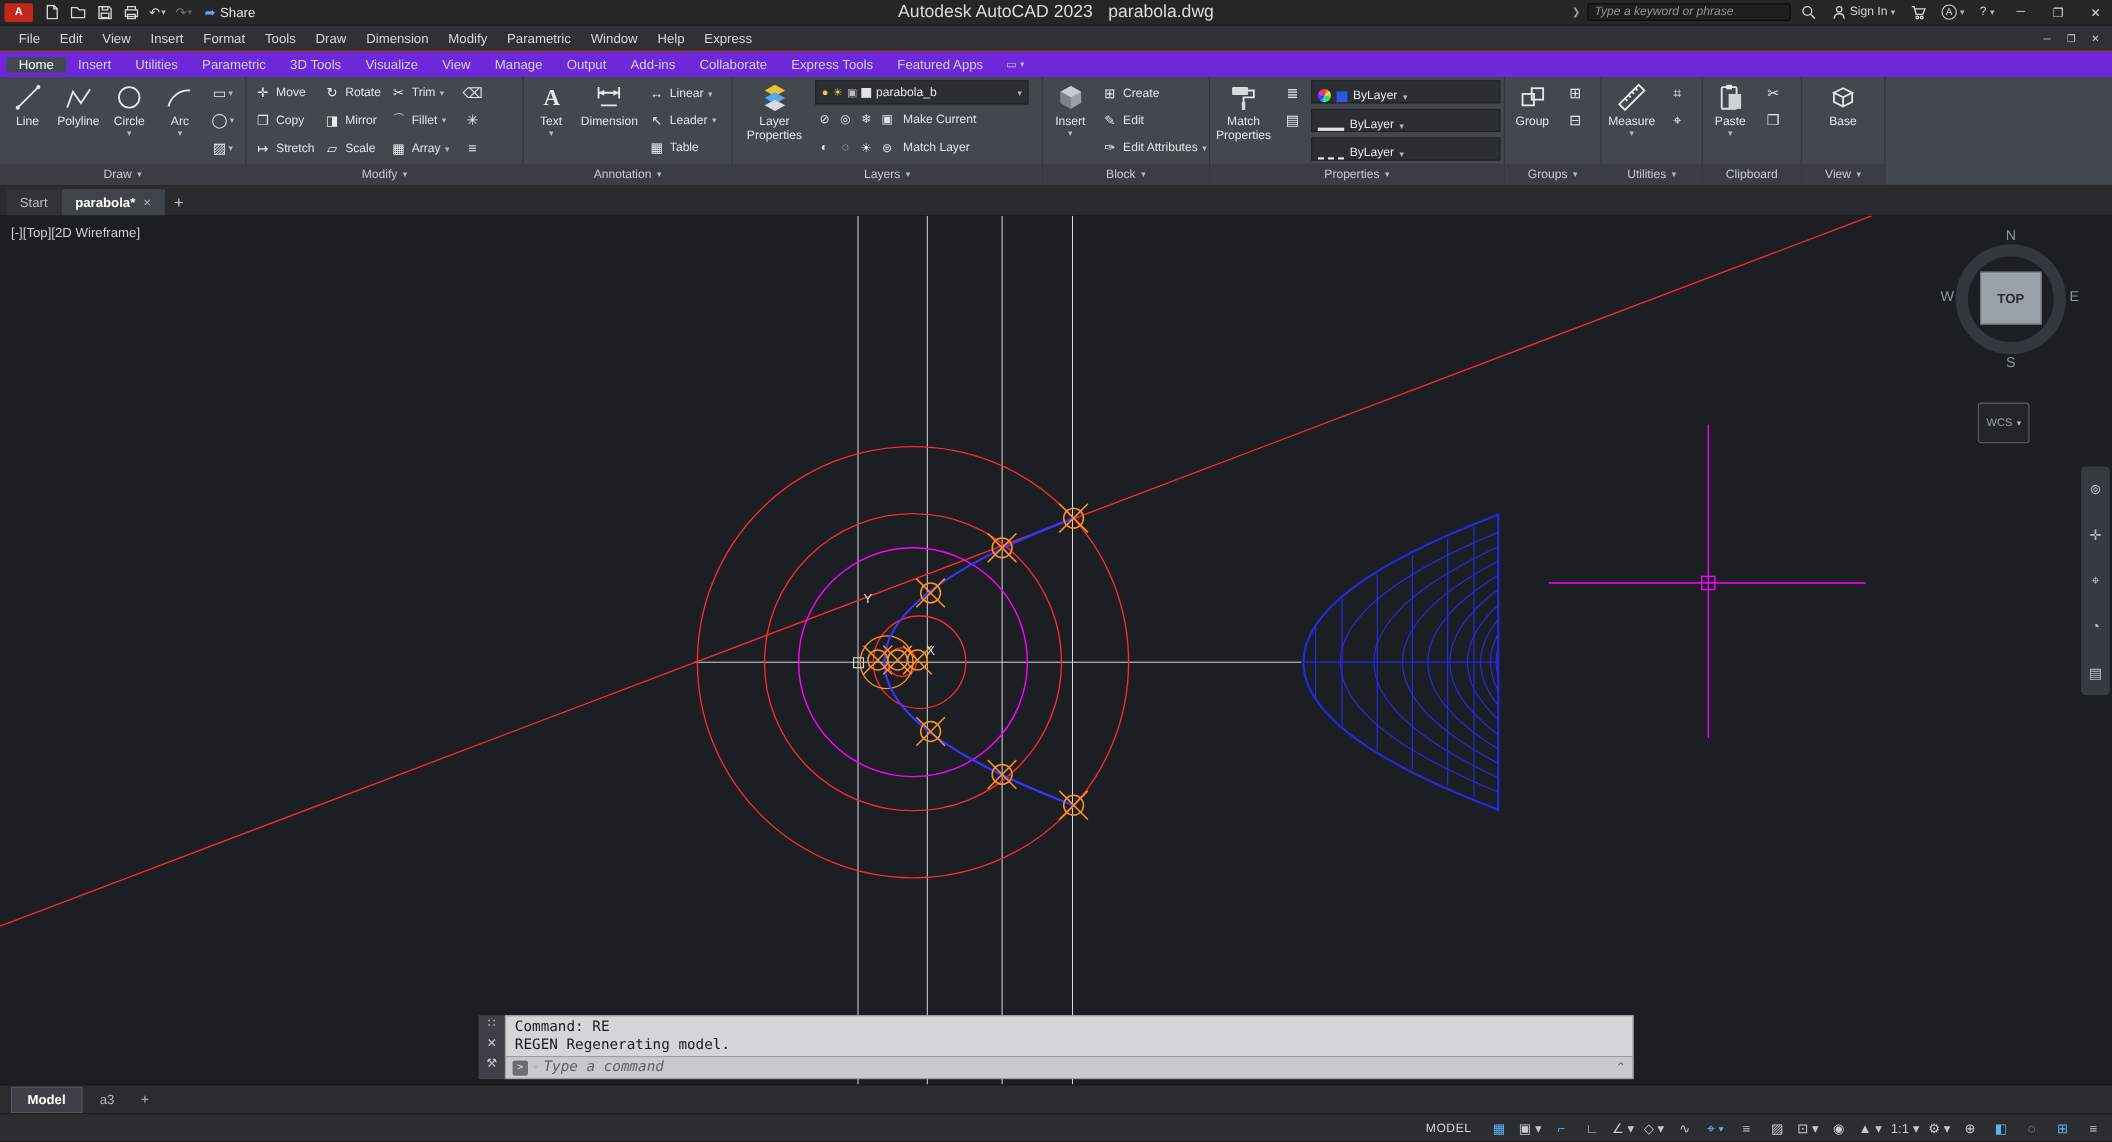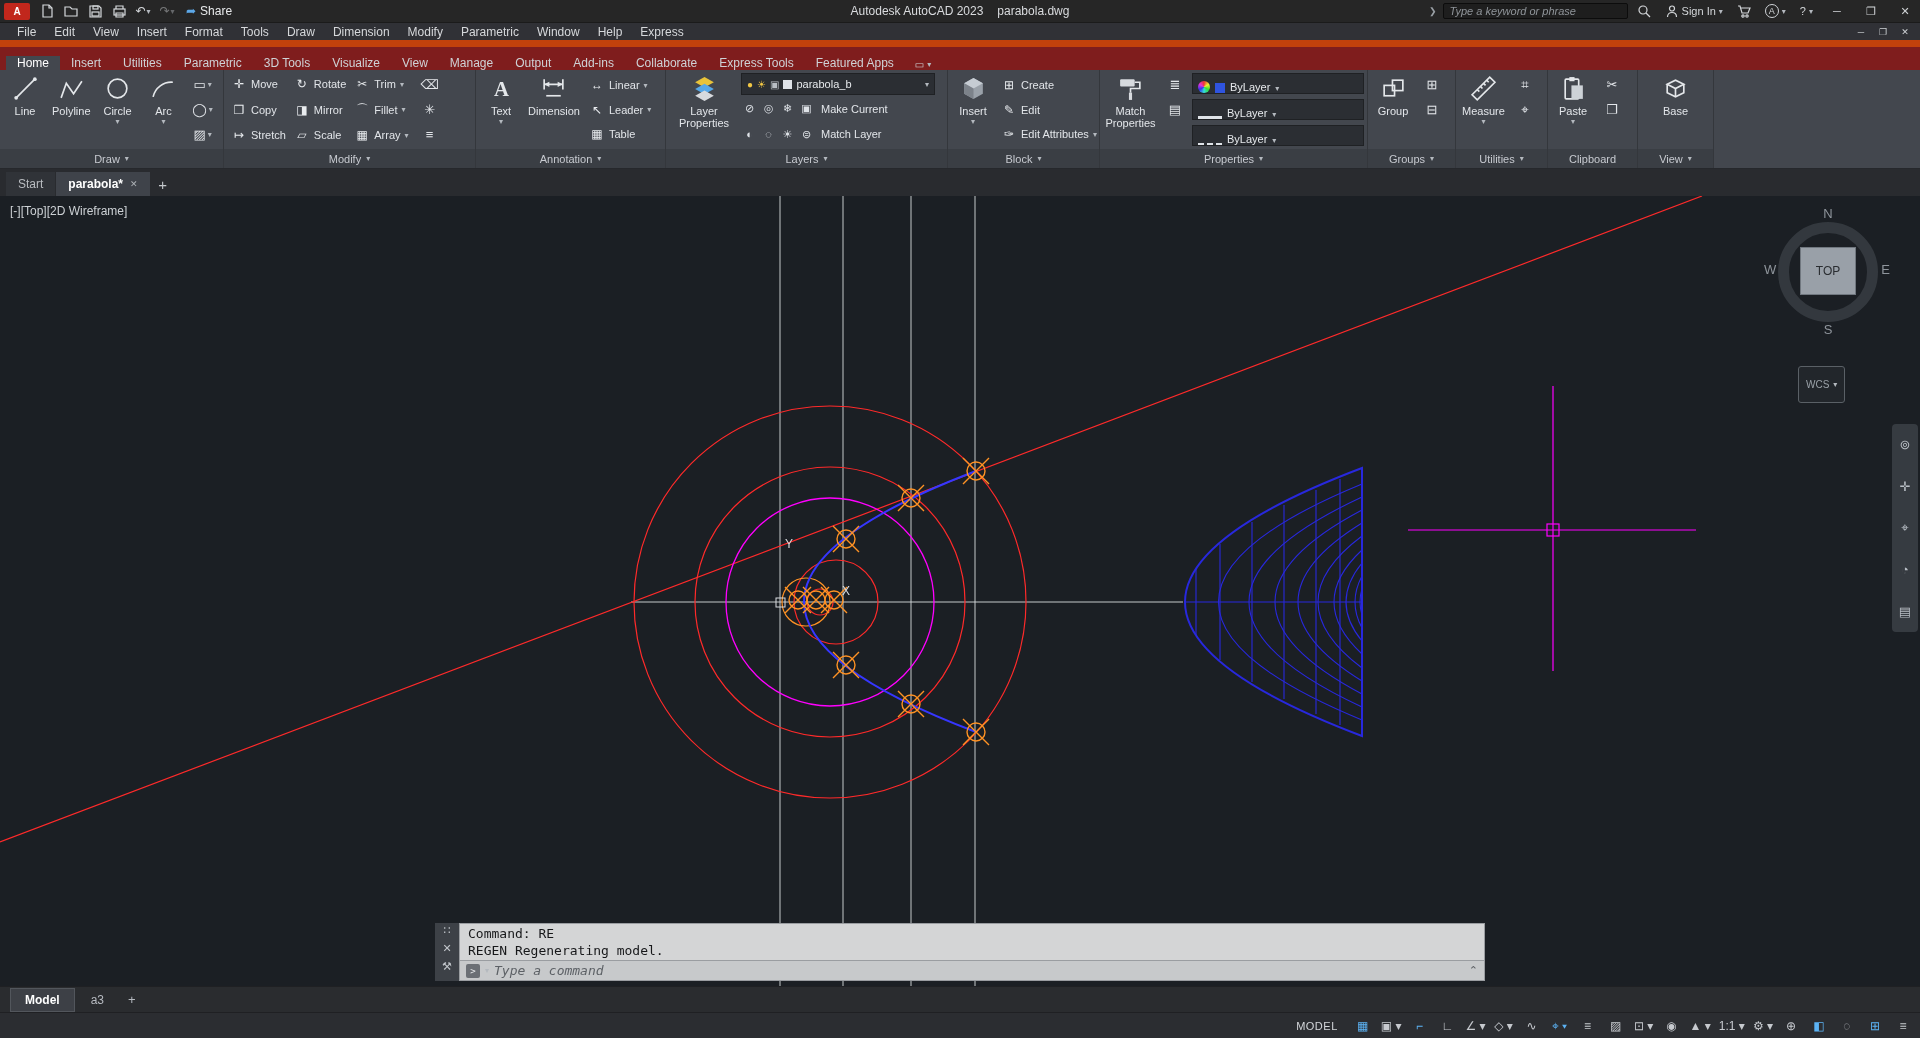--- a/index.html
+++ b/index.html
@@ -10,41 +10,41 @@
   
   .titlebar{height:23px;background:#262626;display:flex;align-items:center;position:relative;border-bottom:1px solid #1b1b1b}
   .qat{display:flex;align-items:center;gap:2px;padding-left:4px}
   .logo{width:26px;height:17px;background:#c1271c;color:#fff;font-weight:bold;font-size:10px;
     display:flex;align-items:center;justify-content:center;border-radius:2px;margin-right:4px}
   .qbtn{min-width:22px;height:20px;display:flex;align-items:center;justify-content:center;gap:1px;color:#d6d9dc}
   .qbtn.dim{opacity:.45}
   .qbtn svg{stroke:#d6d9dc;fill:none;stroke-width:1.2}
   .share{gap:4px;padding:0 6px;color:#e8eaec}
   .shareg{color:#5da8e8;font-size:12px}
-  .tb-title{position:absolute;left:50%;transform:translateX(-50%);color:#d9dbde;font-size:12px;white-space:nowrap}
+  .tb-title{position:absolute;left:50%;transform:translateX(-50%);color:#d9dbde;font-size:16px;white-space:nowrap}
   .tb-title .doc{margin-left:14px}
   .tb-right{margin-left:auto;display:flex;align-items:center;gap:4px;padding-right:0}
   .tb-arrow{color:#9aa0a6;font-size:9px;padding:0 2px}
   .search{width:185px;height:16px;background:#1e1e1e;border:1px solid #0c0c0c;border-radius:2px;
     color:#d5d8db;font-size:11px;font-style:italic;padding:0 6px;outline:none;font-family:"Liberation Sans",sans-serif}
   .search::placeholder{color:#8f9499;font-style:italic}
   .tbtn{display:flex;align-items:center;gap:3px;color:#d3d6d9;padding:0 5px;height:20px;font-size:11px}
   .tbtn svg{stroke:#d3d6d9;fill:none;stroke-width:1.2}
   .acirc{width:14px;height:14px;border:1px solid #cfd3d7;border-radius:50%;font-size:9px;display:flex;align-items:center;justify-content:center}
   .winbtn{width:30px;height:23px;display:flex;align-items:center;justify-content:center;color:#cfd2d5;font-size:11px}
   .crt{font-size:8px;color:#b4b9bf}
 
   
-  .menubar{height:24px;background:#303136;display:flex;align-items:center;padding-left:8px;border-bottom:7px solid #c2410c}
+  .menubar{height:24px;background:#303136;display:flex;align-items:center;padding-left:8px;border-bottom:1px solid #c2410c}
   .mitem{padding:0 9px;color:#d6d8db;font-size:12px;line-height:24px}
   .menubar .docwin{margin-left:auto;display:flex;padding-right:4px}
   .menubar .docwin .winbtn{width:22px;height:18px;font-size:9px}
 
   
-  .ribbon-tabs{height:23px;background:#7f1d1d;display:flex;align-items:flex-end;padding-left:6px}
+  .ribbon-tabs{height:23px;background:#6d28d9;display:flex;align-items:center;padding-left:6px}
   .rtab{padding:0 11px;display:flex;align-items:center;color:#cfd2d6;font-size:12px}
   .rtab.active{background:#43474e;color:#fff}
   .rtab-extra{display:flex;align-items:center;gap:3px;color:#cfd2d6;padding:0 10px;font-size:10px}
   .ribbon-body{height:99px;background:#43474e;display:flex;border-bottom:1px solid #26282c}
   .panel{display:flex;flex-direction:column;border-right:1px solid #34373c;overflow:hidden}
   .panel-content{flex:1;display:flex;align-items:stretch;padding:2px 3px;gap:2px}
   .panel-label{height:19px;background:#3a3e44;color:#c7cad0;font-size:11px;display:flex;align-items:center;justify-content:center;gap:5px}
   .bigbtn{display:flex;flex-direction:column;align-items:center;justify-content:flex-start;padding:3px 3px 0;min-width:44px}
   .bigbtn svg{width:27px;height:27px;flex:none}
   .bigbtn .lbl{font-size:11px;line-height:12px;text-align:center;color:#e3e6ea;margin-top:3px}
@@ -82,21 +82,21 @@
   .ftab-plus{width:24px;height:24px;display:flex;align-items:center;justify-content:center;color:#c3c7cb;font-size:15px}
 
   
   .viewport{flex:1;position:relative;background:#1b1f24;overflow:hidden}
   .dwg{position:absolute;inset:0;width:100%;height:100%}
   .axis-label{fill:#d9dcdf;font:12px "Liberation Sans",sans-serif}
   .vp-label{position:absolute;top:8px;left:10px;color:#cdd1d5;font-size:12px}
   .viewcube{position:absolute;top:12px;right:26px;width:132px;height:190px;color:#8f959c}
   .vc-ring{position:absolute;left:16px;top:14px;width:100px;height:100px;border-radius:50%;border:11px solid rgba(125,131,139,.25)}
   .vc-top{position:absolute;left:38px;top:39px;width:56px;height:48px;background:#99a0a8;border:1px solid #70777f;
-    color:#2a2d31;font-weight:normal;font-size:12px;display:flex;align-items:center;justify-content:center}
+    color:#2a2d31;font-weight:bold;font-size:12px;display:flex;align-items:center;justify-content:center}
   .vc-l{position:absolute;font-size:13px}
   .vc-n{left:0;right:0;top:-2px;text-align:center}
   .vc-s{left:0;right:0;top:114px;text-align:center}
   .vc-w{left:2px;top:54px}
   .vc-e{right:4px;top:54px}
   .vc-wcs{position:absolute;left:36px;top:158px;border:1px solid #5a6066;border-radius:3px;padding:12px 7px;
     font-size:10px;color:#9aa1a8;display:flex;gap:4px;align-items:center;background:rgba(40,44,49,.6)}
   .navbar{position:absolute;right:2px;top:228px;width:26px;height:208px;background:rgba(88,94,102,.45);
     border-radius:4px;display:flex;flex-direction:column;align-items:center;justify-content:space-around;color:#b9bfc6;font-size:13px}
 

